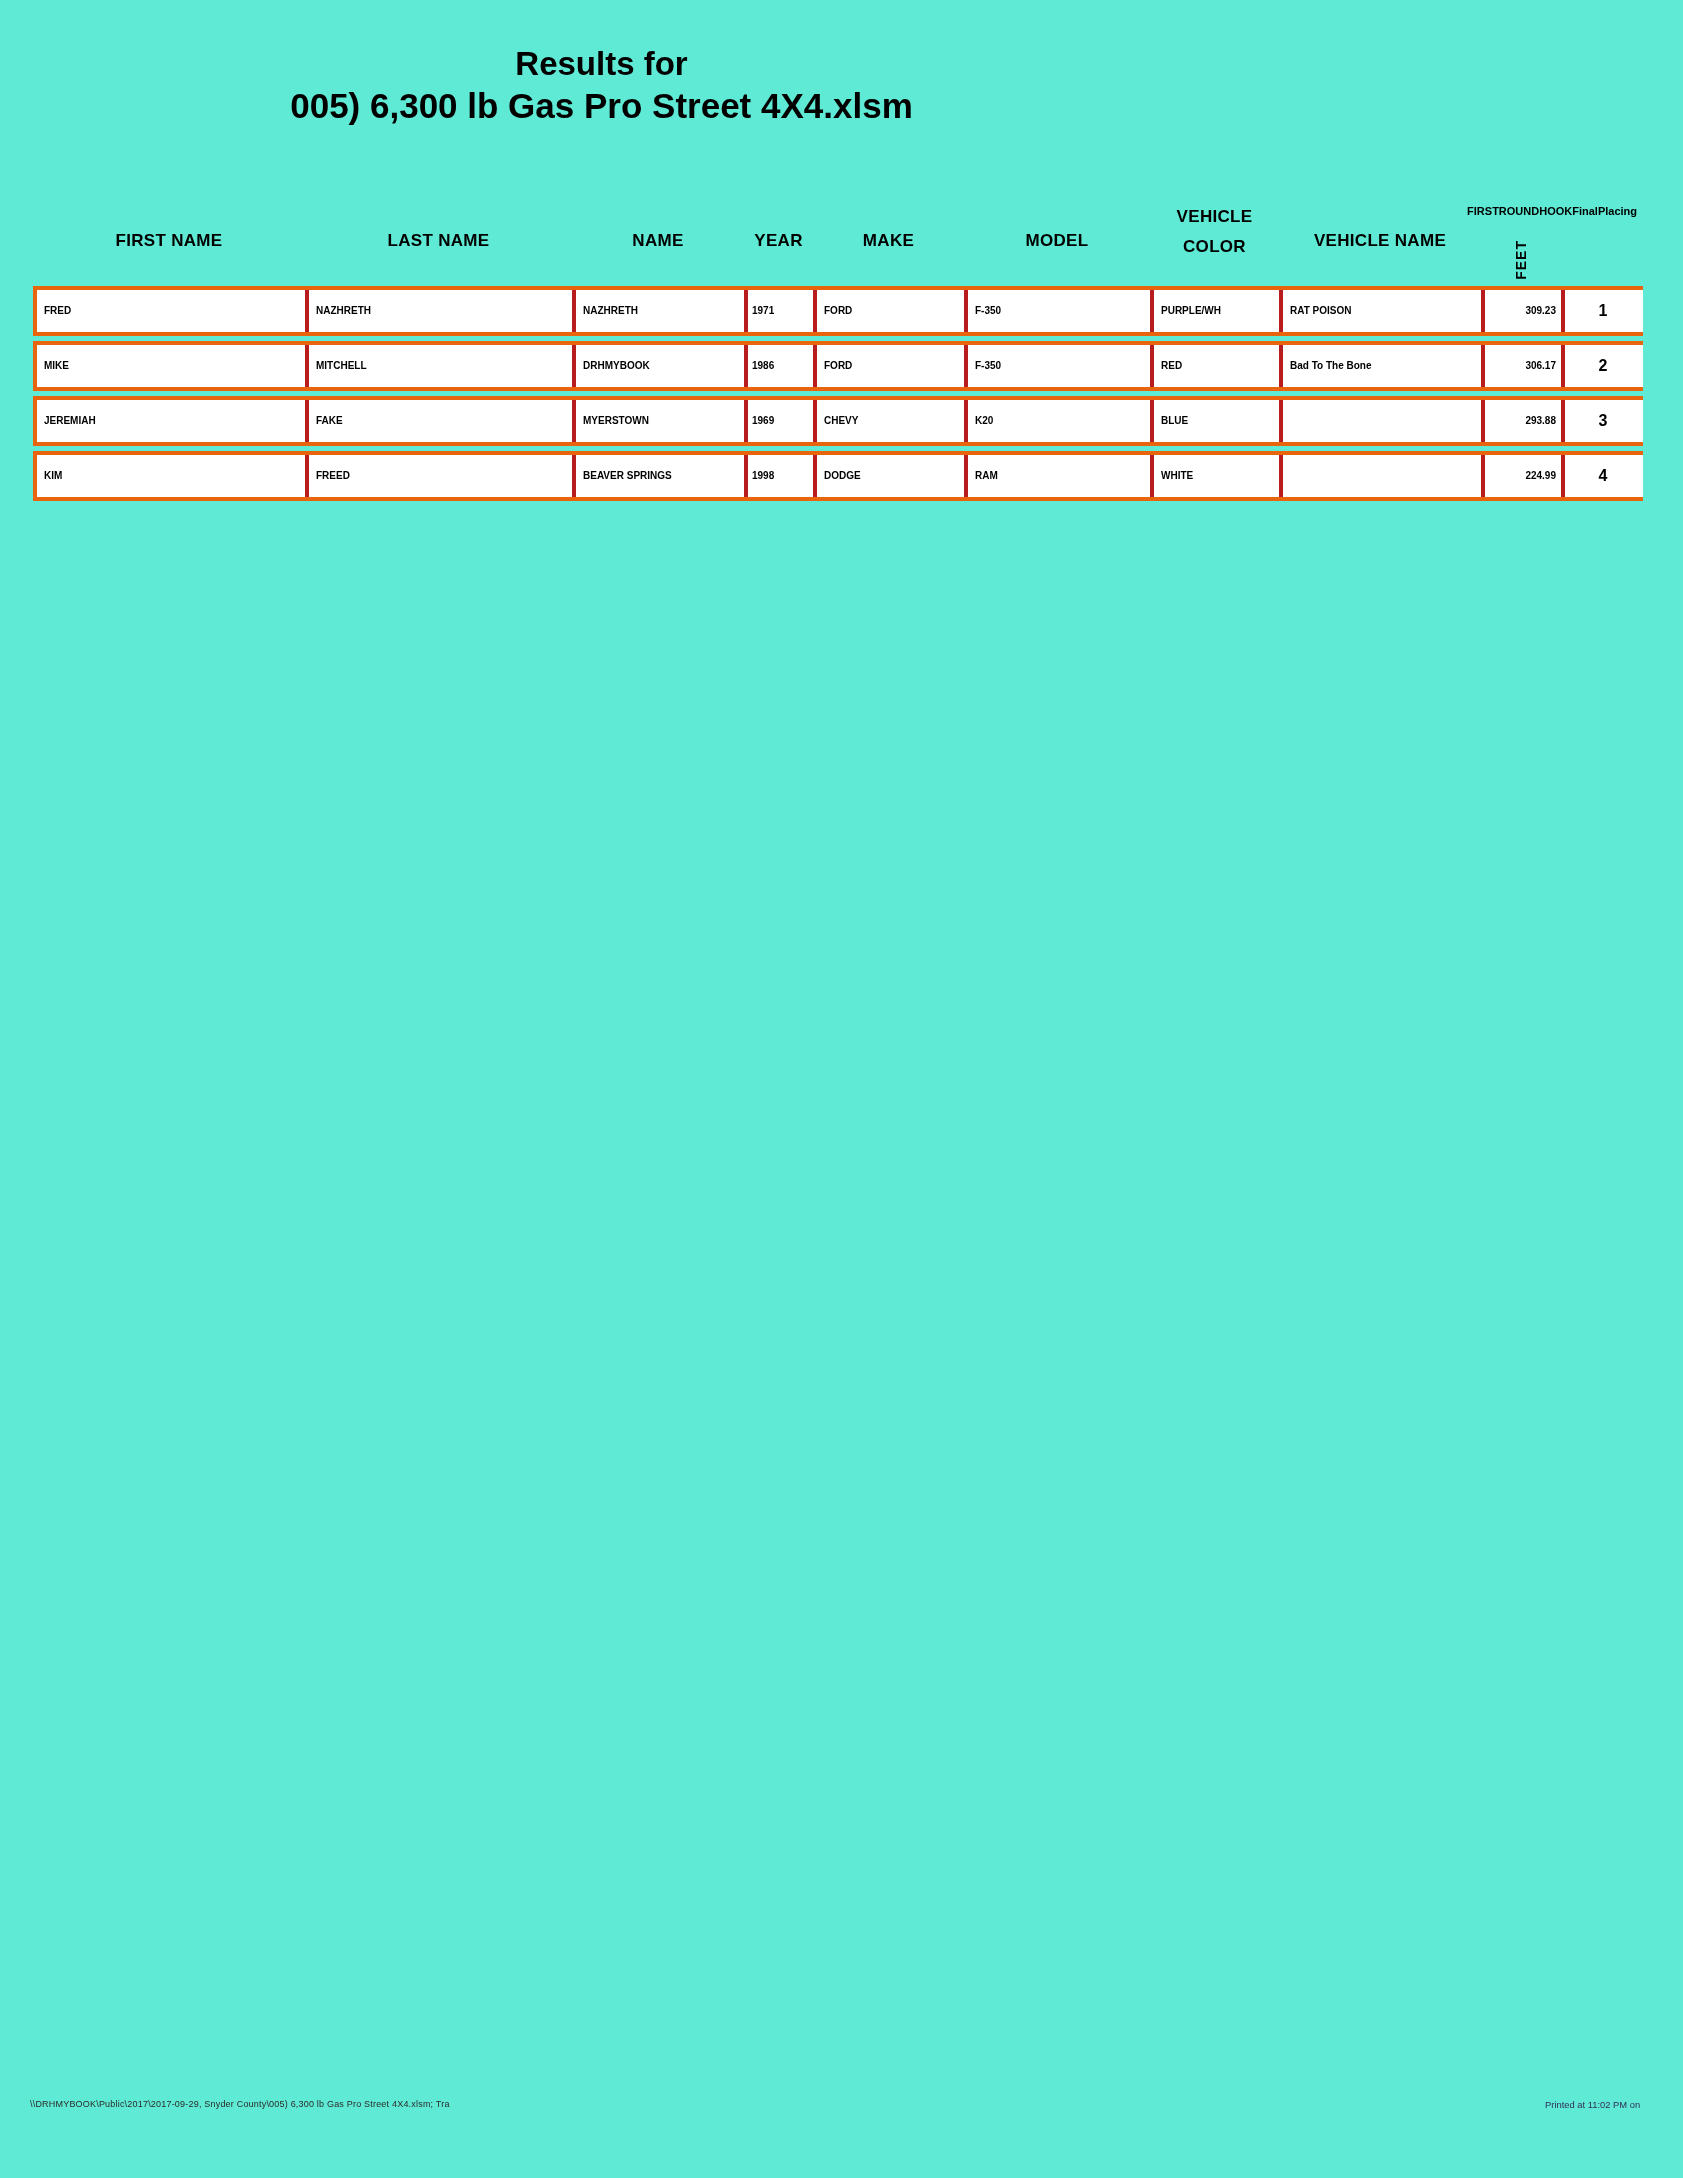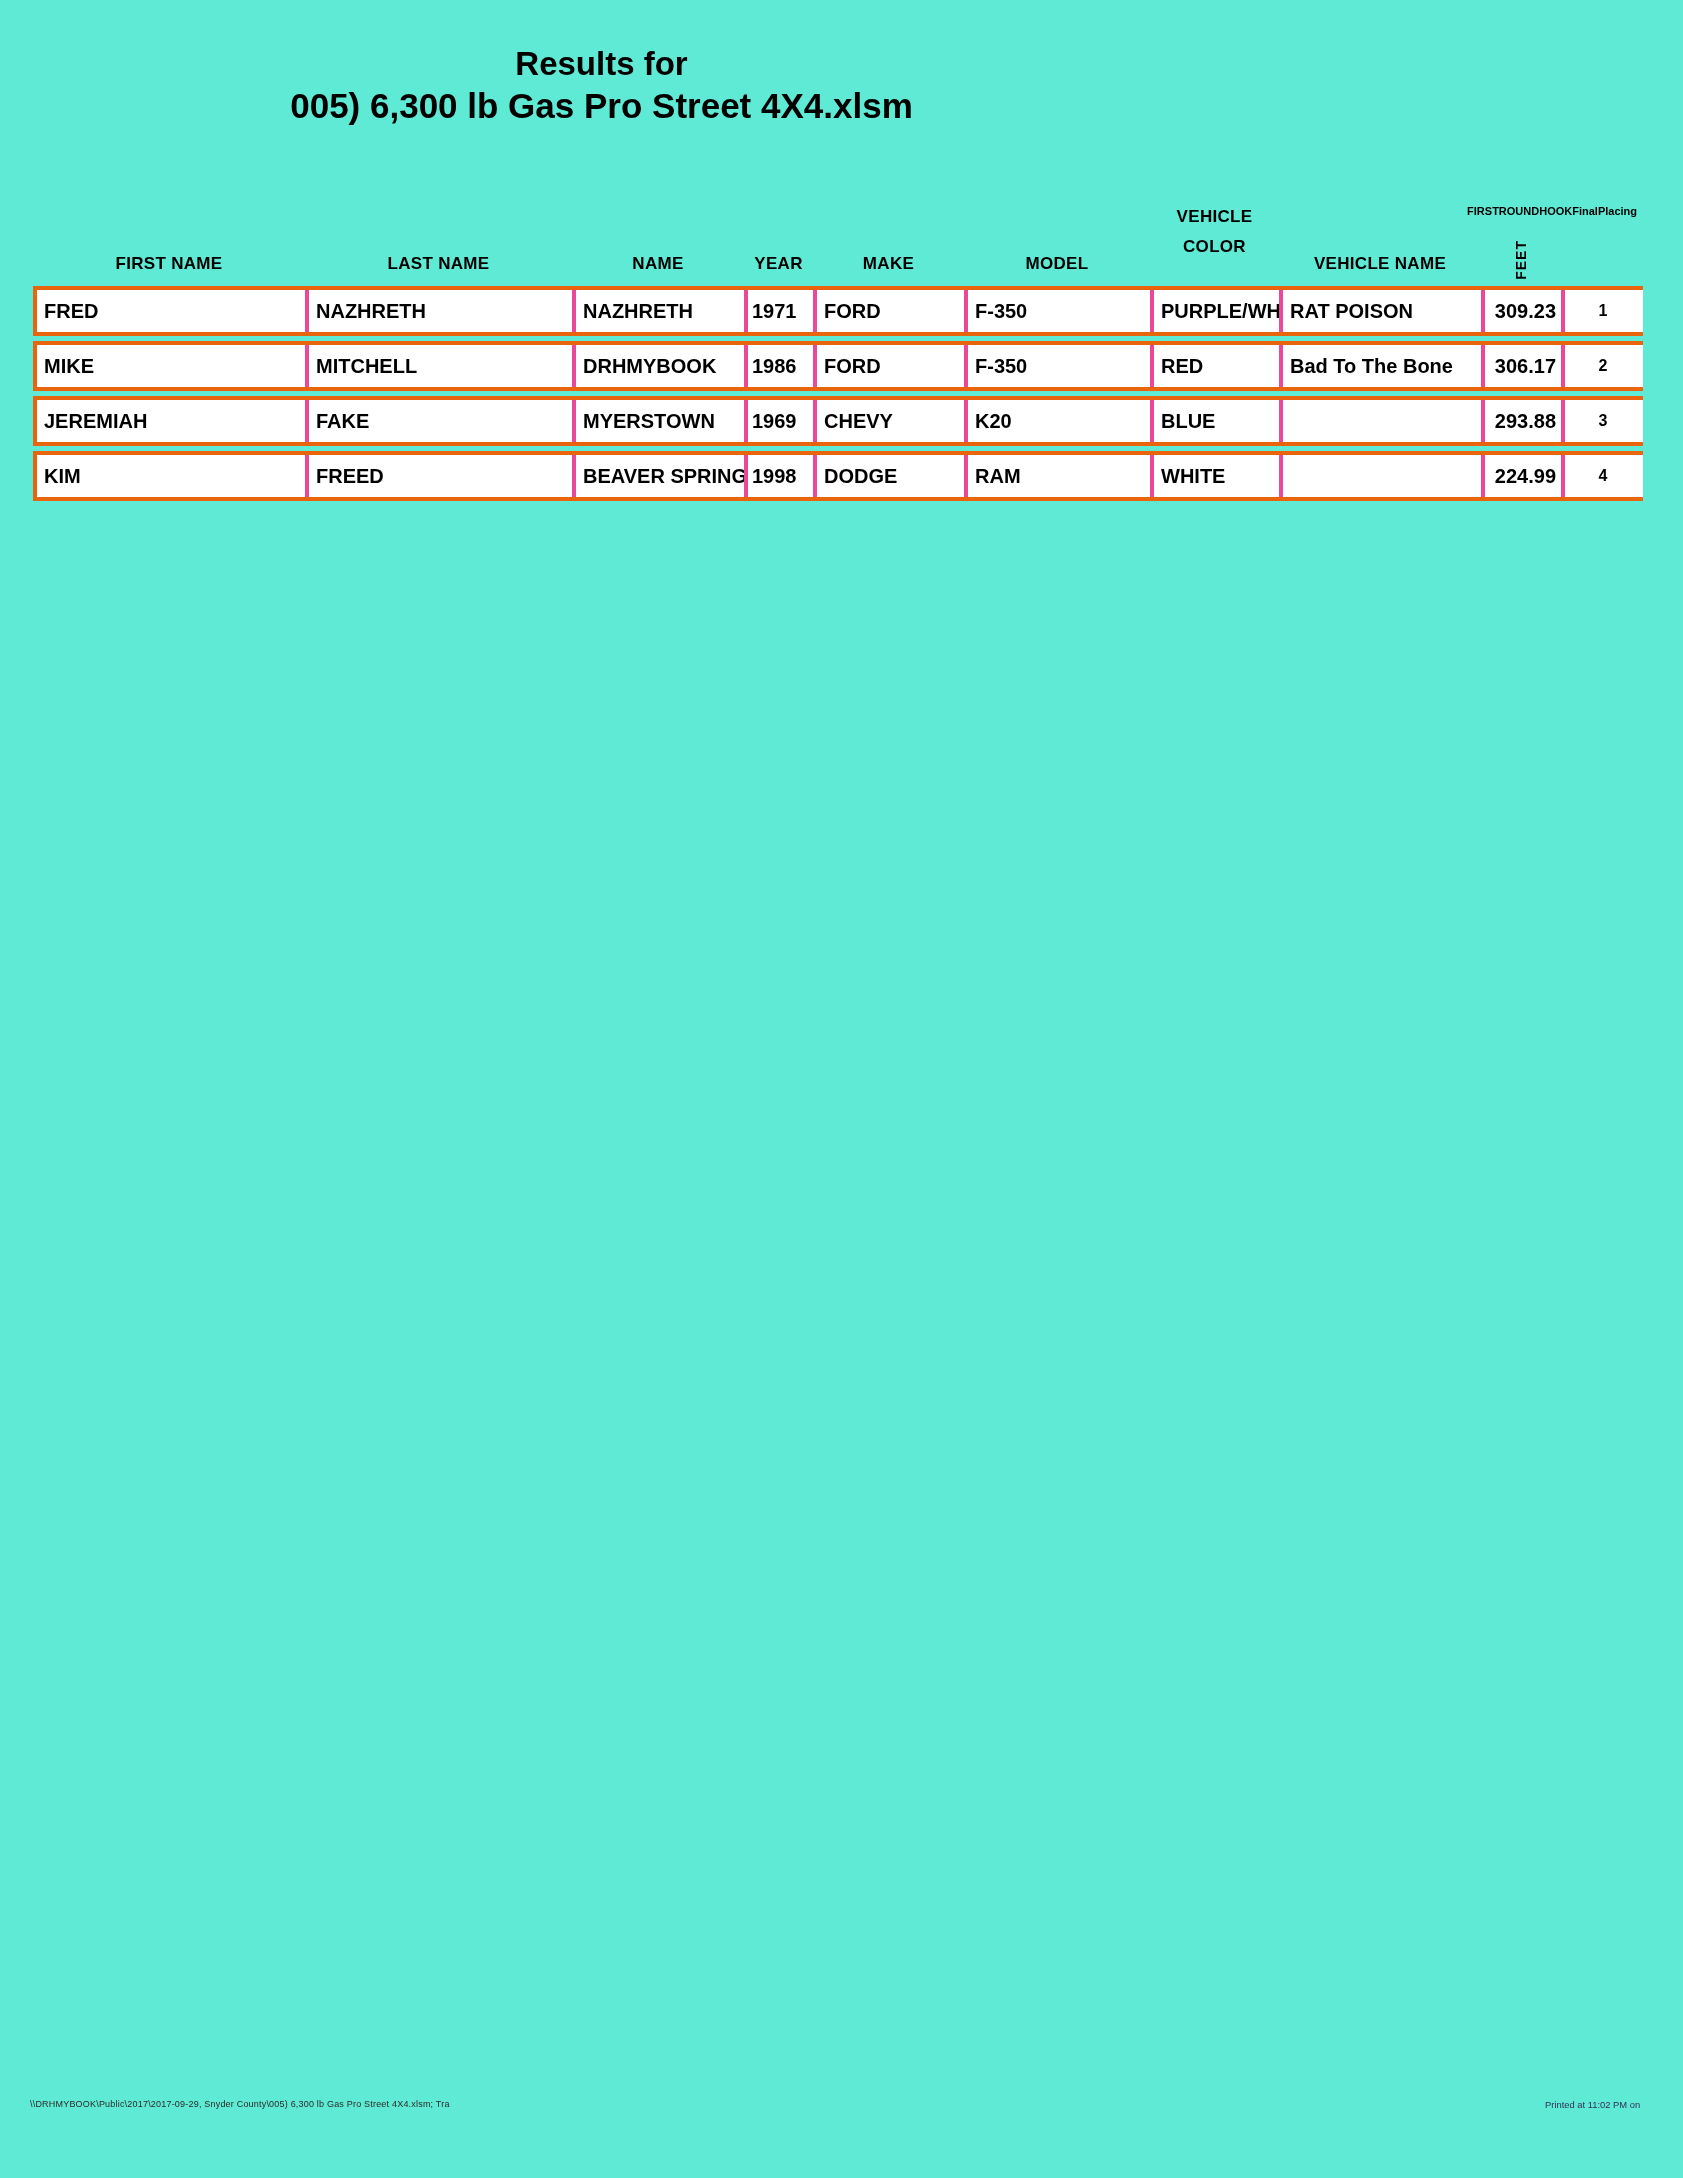--- a/index.html
+++ b/index.html
@@ -15,41 +15,41 @@
   
   .table { position:absolute; left:33px; top:141px; width:1614px; }
   .thead, .row {
     display:grid;
     grid-template-columns:272px 267px 172px 69px 151px 186px 129px 202px 80px 76px;
   }
   .thead { height:145px; }
   .th {
     display:flex; align-items:flex-end; justify-content:center;
     text-align:center; font-weight:bold; font-size:17px;
-    padding-bottom:12px; letter-spacing:0.3px; line-height:21px;
+    padding-bottom:35px; letter-spacing:0.3px; line-height:21px;
   }
   .th-color { padding-bottom:24px; line-height:30px; }
   .th-feet { padding-bottom:0; }
   .feet-rot {
     writing-mode:vertical-rl; transform:rotate(180deg);
     font-size:14px; font-weight:bold; letter-spacing:1px; margin-bottom:6px;
   }
   .th-placing {
     display:flex; flex-direction:row; justify-content:flex-end; align-items:center;
     font-size:11px; line-height:15px; padding-bottom:4px; letter-spacing:0;
   }
 
   .row {
     width:1610px; height:50px;
     border:4px solid #E8650D; border-right:none;
     margin-bottom:5px; background:#fff;
   }
   .td {
-    border-right:4px solid #ec4899;
-    font-weight:bold; font-size:20px; line-height:42px;
+    border-right:4px solid #b91c1c;
+    font-weight:bold; font-size:10px; line-height:42px;
     padding-left:7px; white-space:nowrap; overflow:hidden;
   }
   .td:last-child { border-right:none; }
   .td-year { padding-left:4px; }
   .td-feet { text-align:right; padding-right:5px; padding-left:0; }
   .td-placing { text-align:center; padding-left:0; font-size:16px; }
 
   
   .footer-left {
     position:absolute; left:30px; top:2099px;

